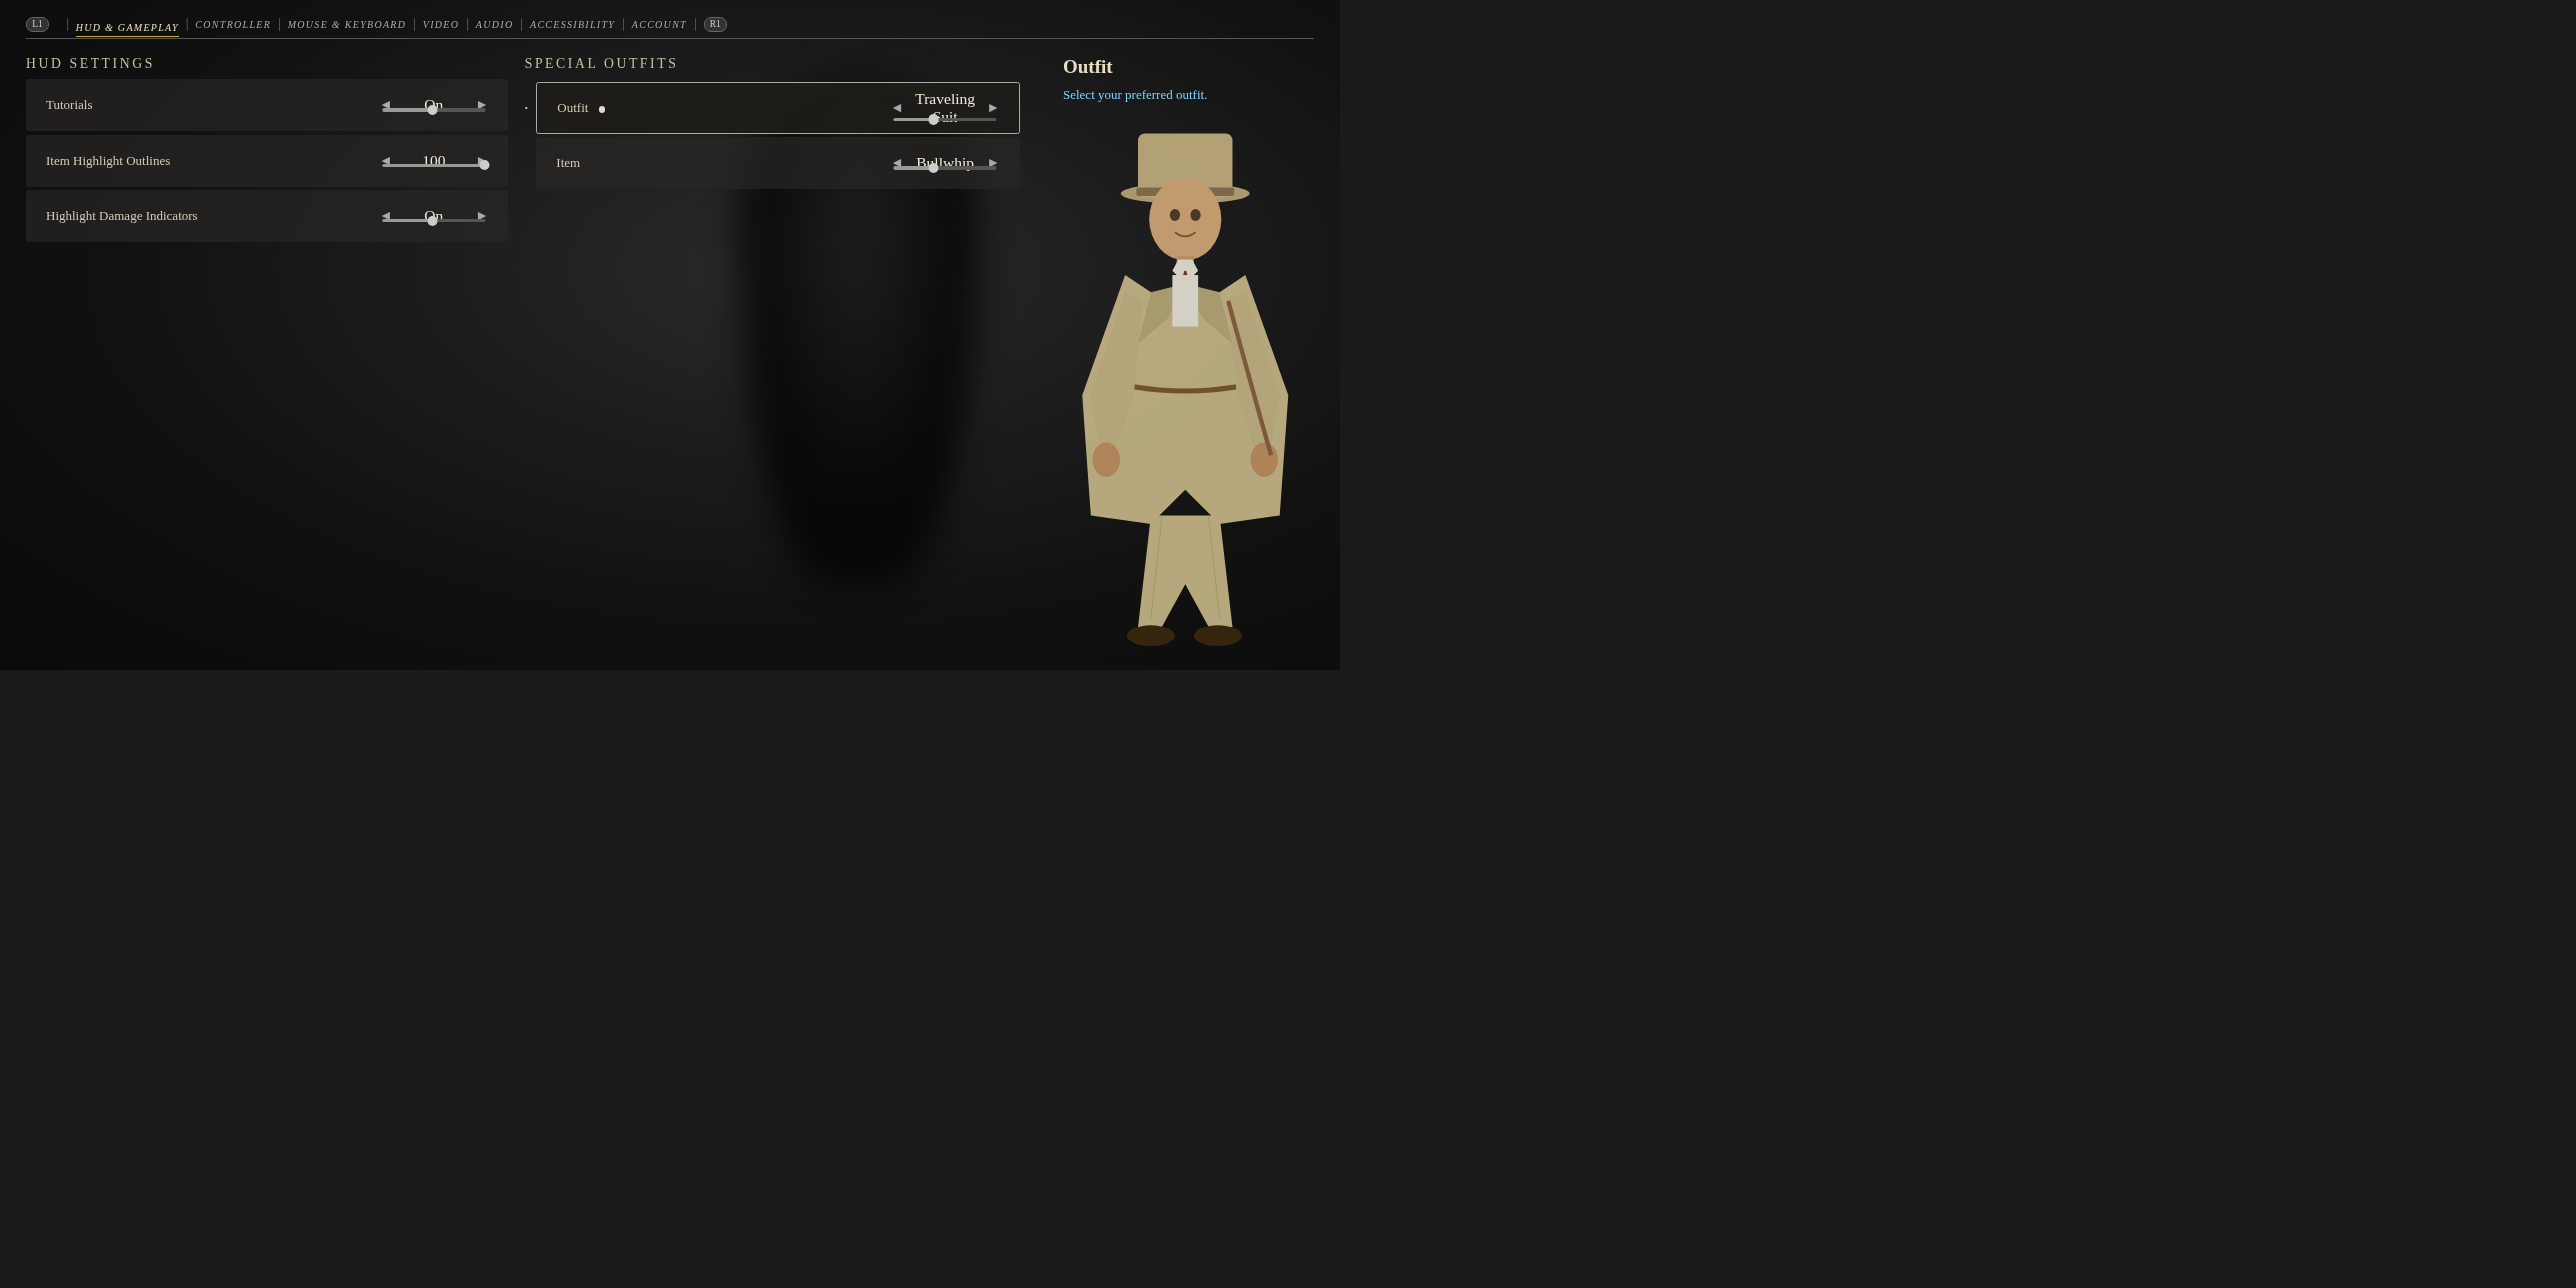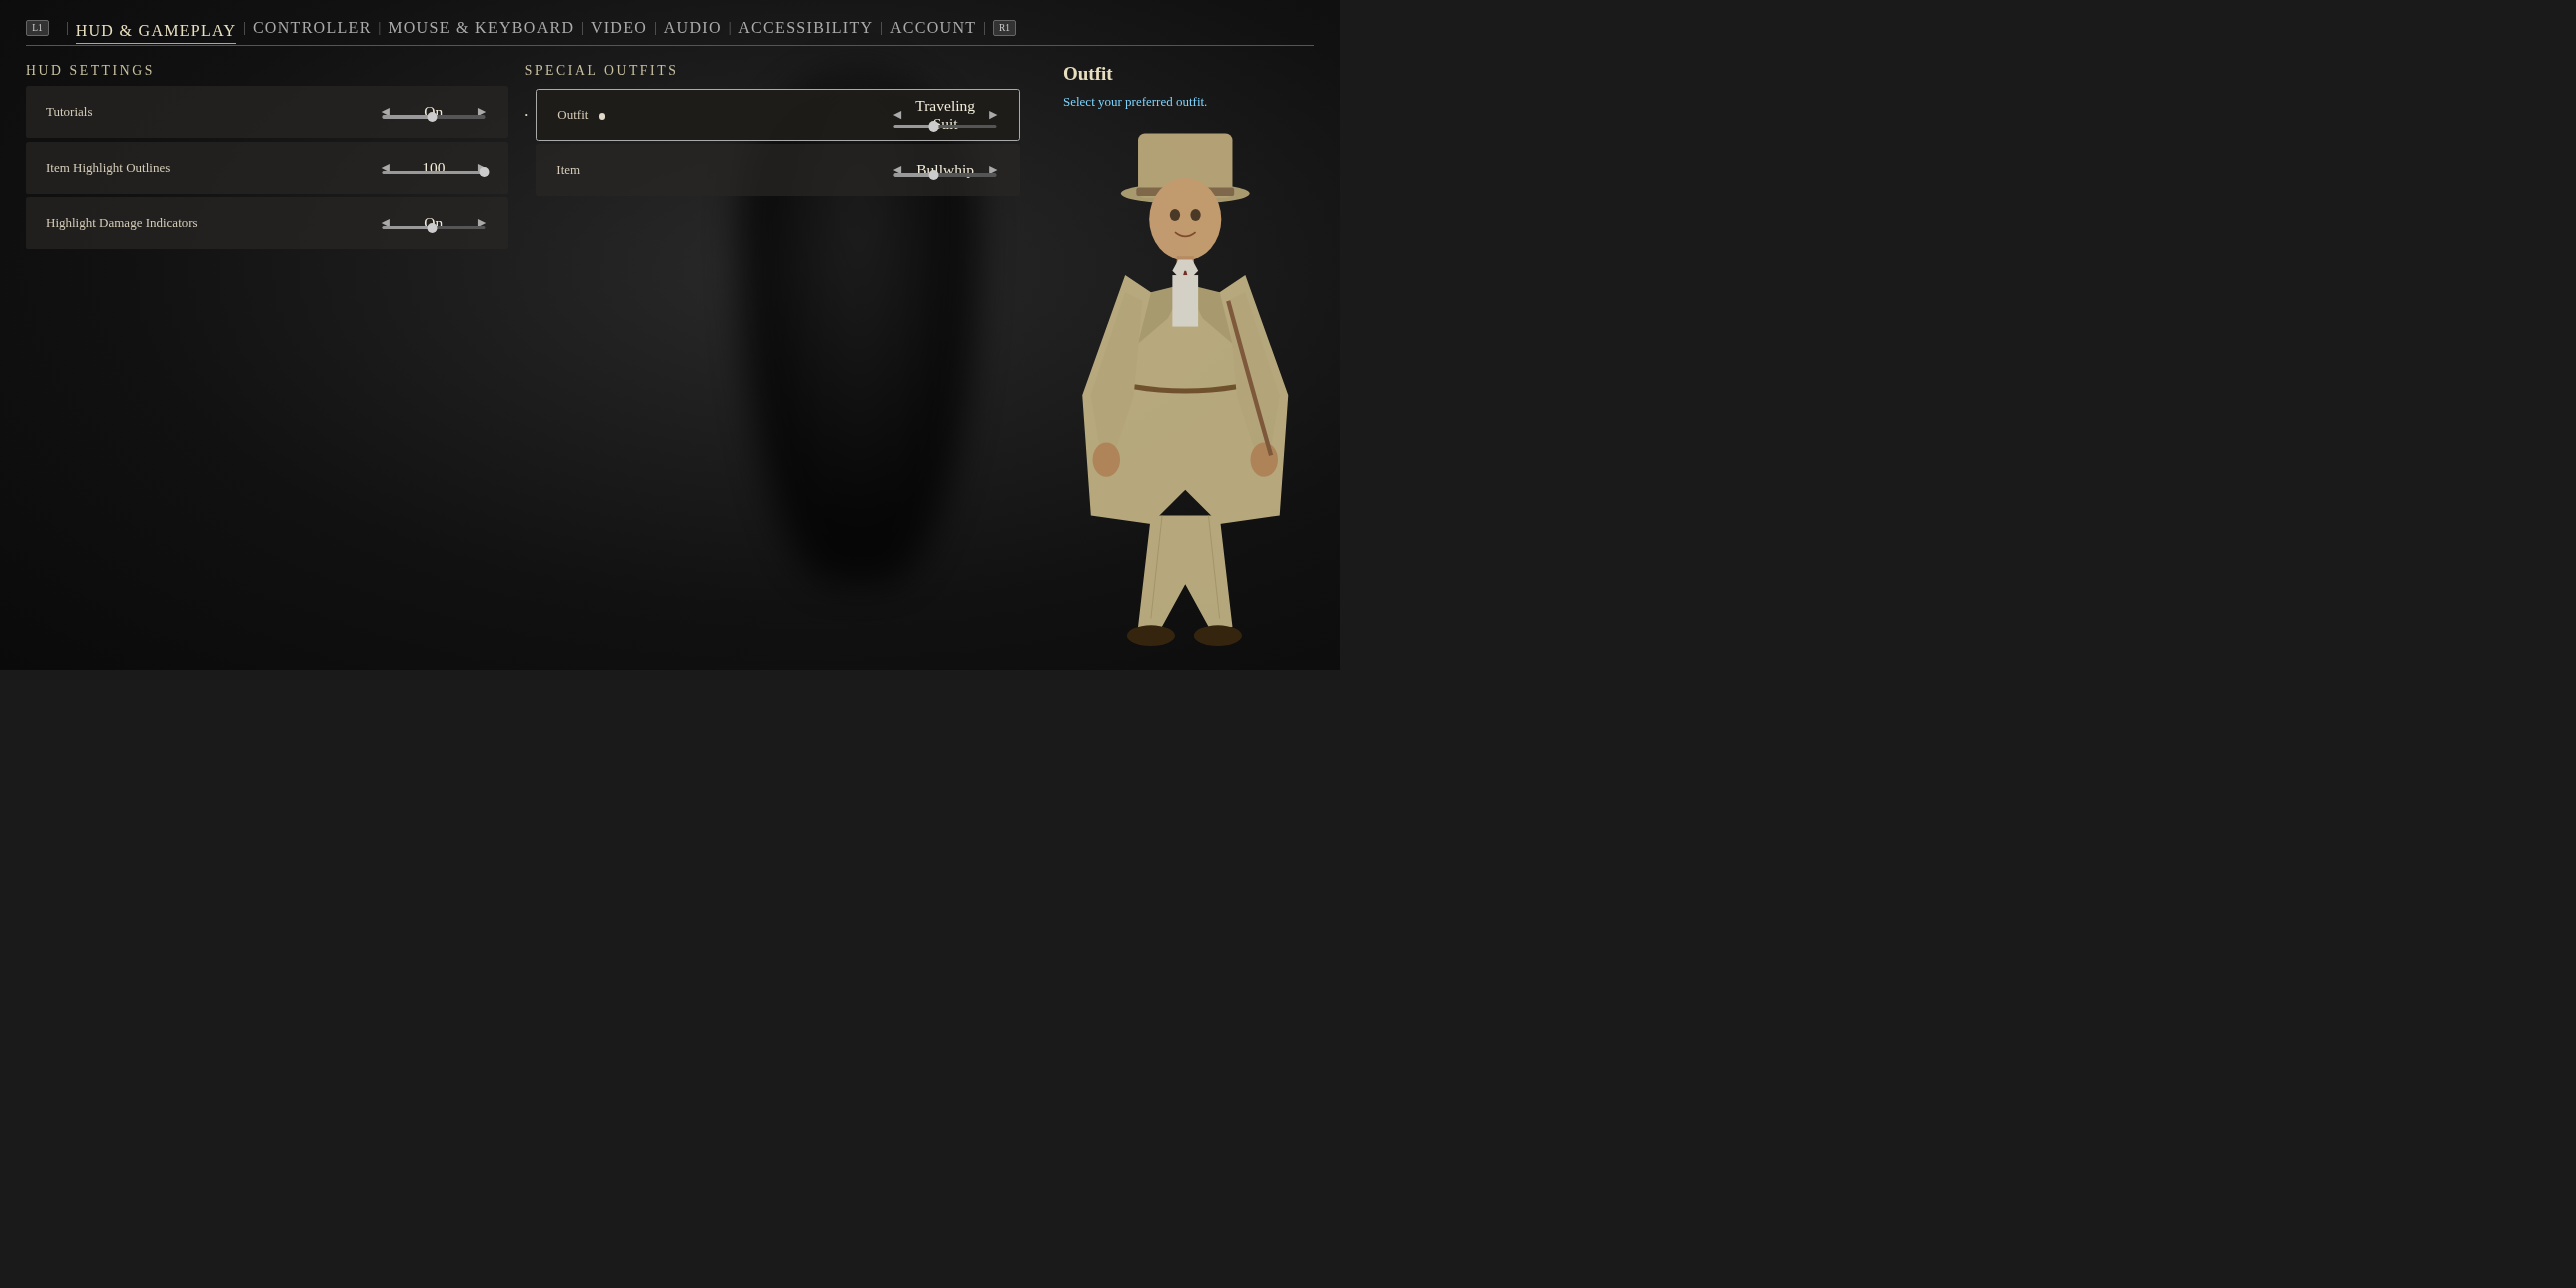--- a/index.html
+++ b/index.html
@@ -68,37 +68,38 @@
       gap: 0;
     }
 
     .nav-badge {
       background: #333;
       border: 0.9px solid #666;
       color: #ccc;
       font-size: 9.4px;
       padding: 1.7px 5.2px;
       margin-right: 10.3px;
-      border-radius: 2px;
+      border-radius: 7px;
     }
 
     .nav-separator {
       color: #666;
       margin: 0 6.9px;
       font-size: 13.7px;
     }
 
     .nav-item {
-      font-size: 16px;
+      font-size: 10px;
       letter-spacing: 1.3px;
       color: #aaa;
       cursor: pointer;
       padding: 3.4px 0;
       text-transform: uppercase;
       white-space: nowrap;
+      font-style: italic;
     }
 
     .nav-item.active {
       color: #e8dfc0;
       border-bottom: 1.7px solid #c8a84b;
       margin-bottom: -6.9px;
     }
 
     
     .content-area {

